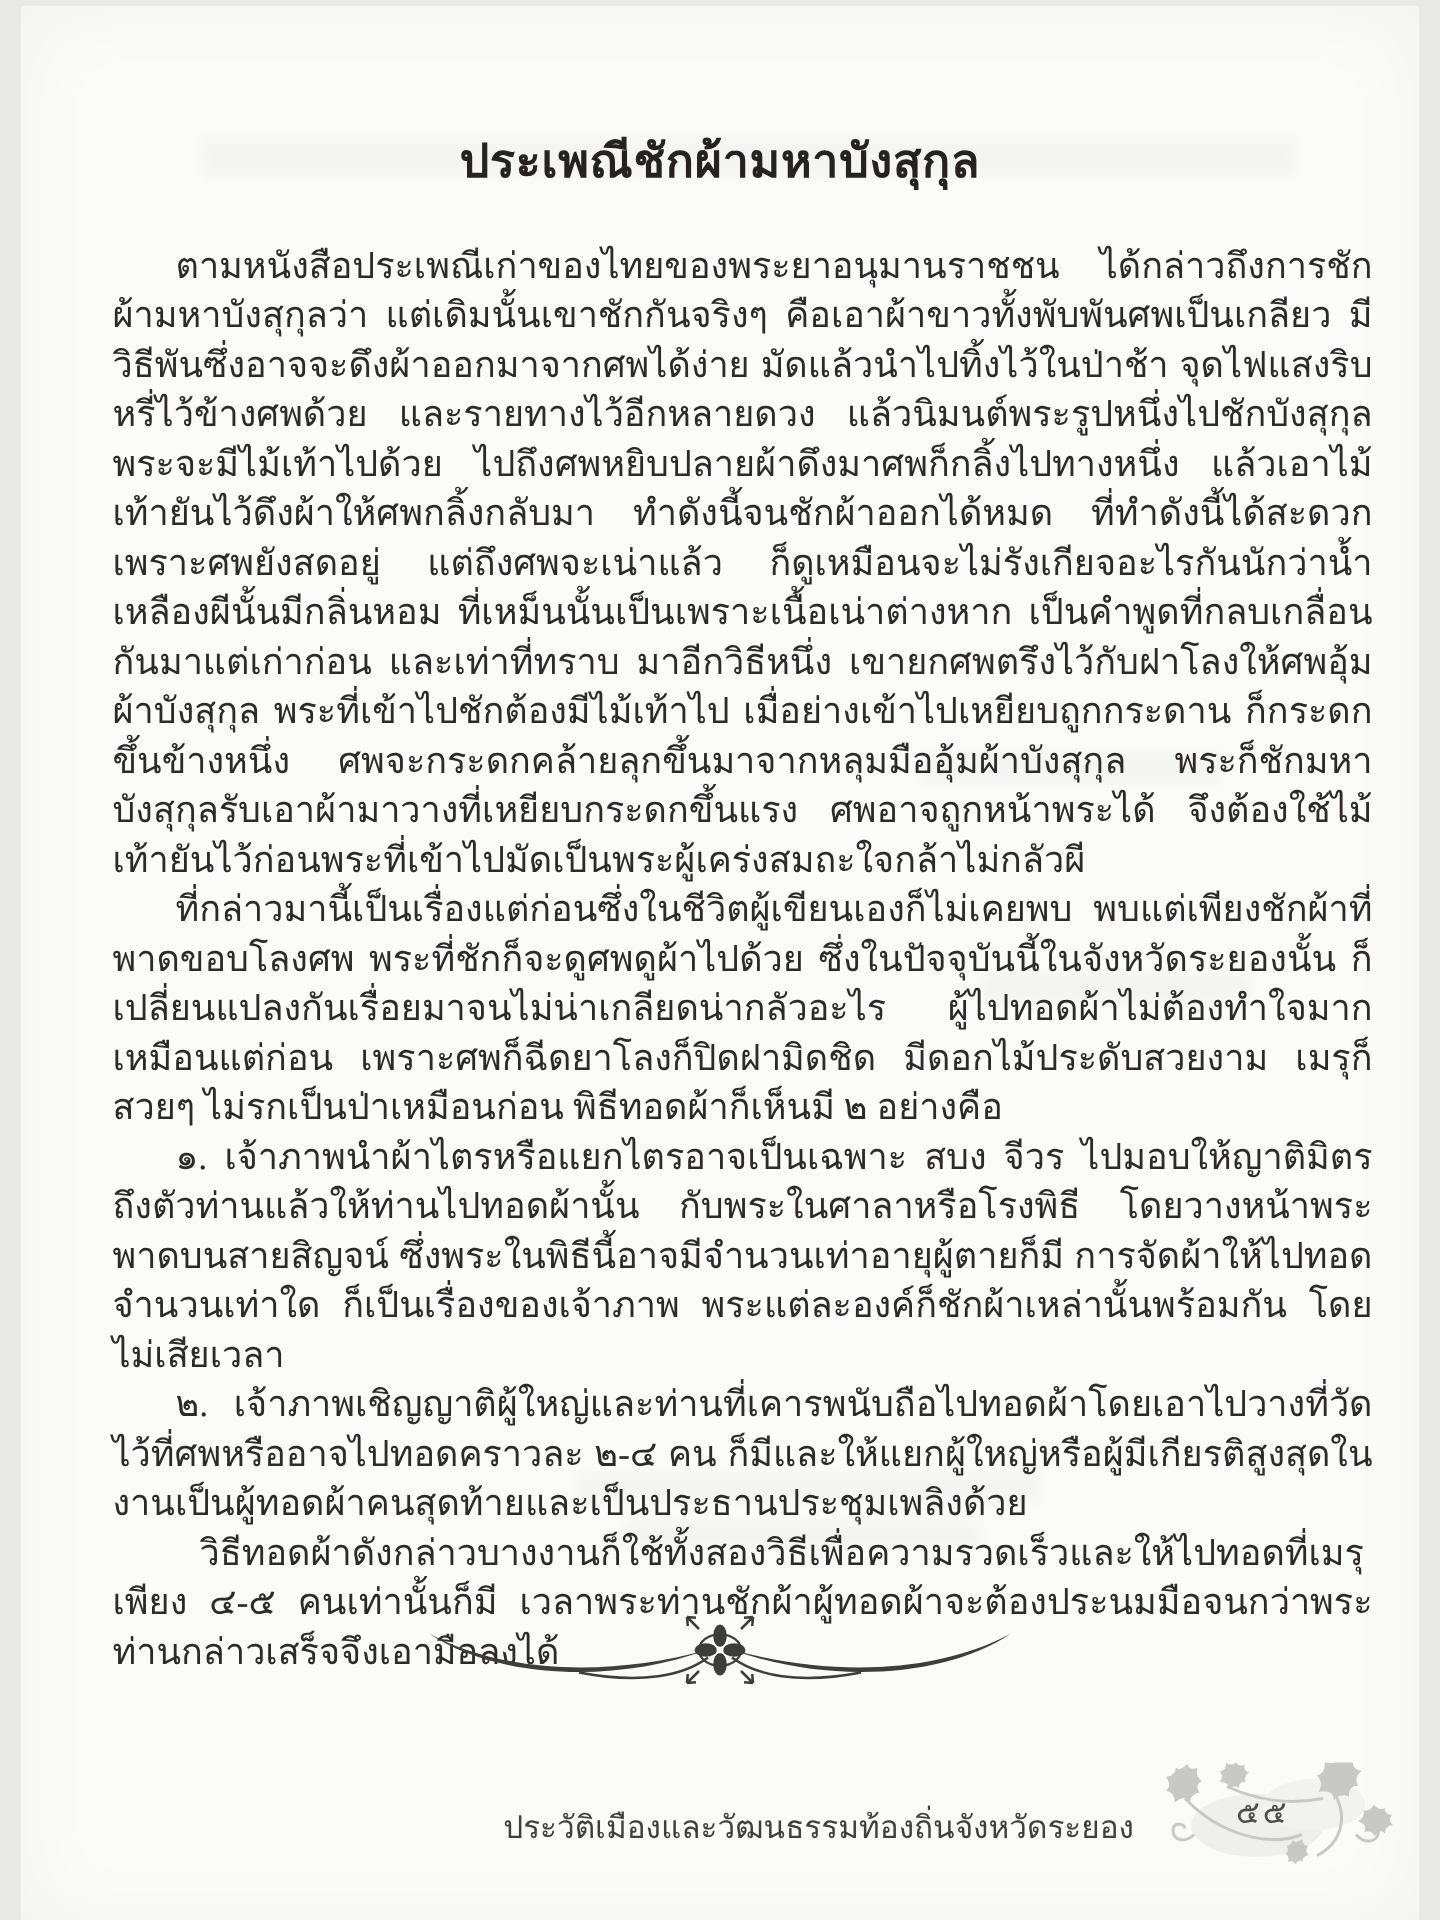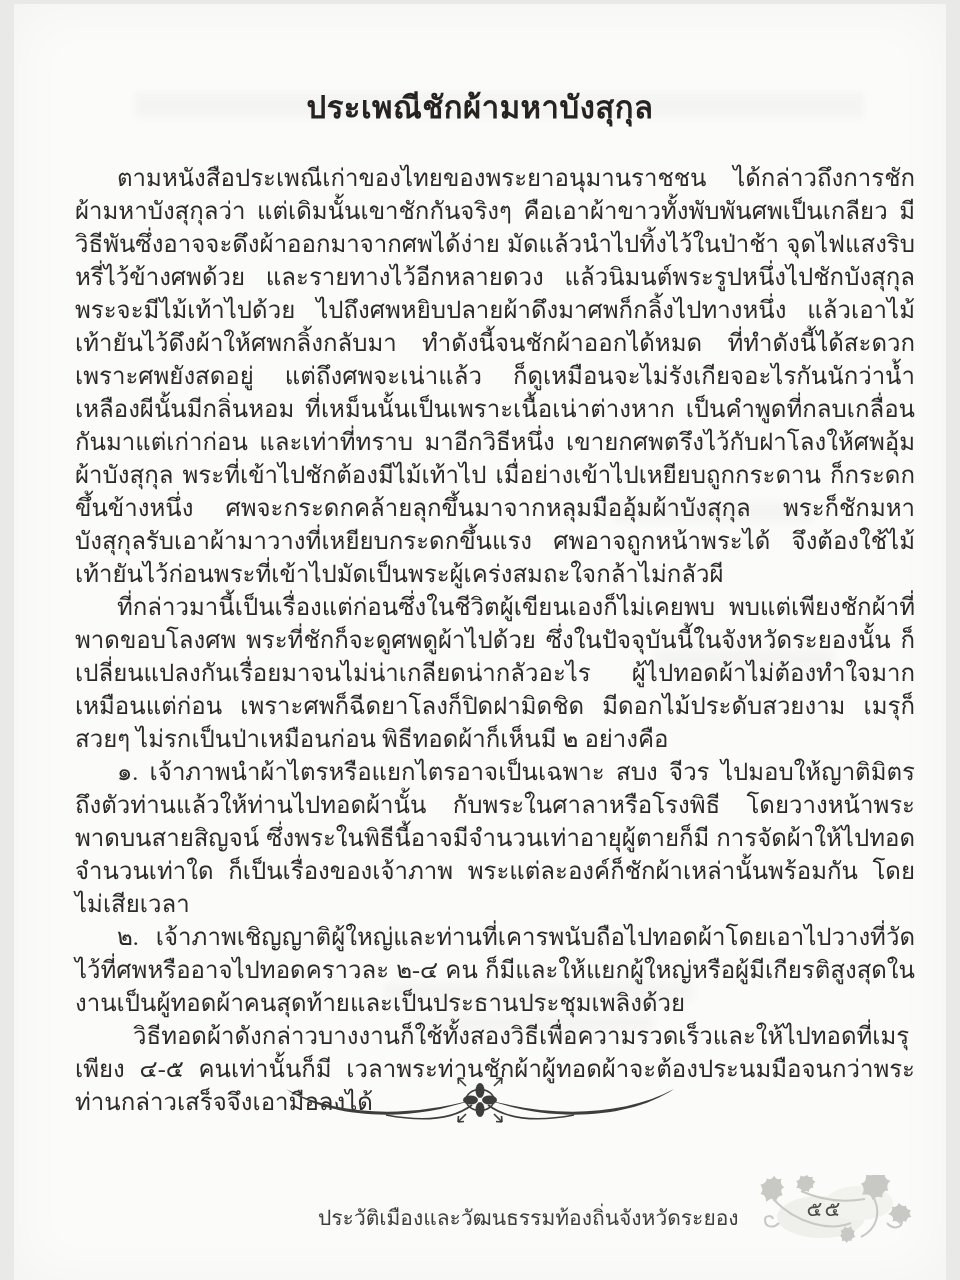--- a/index.html
+++ b/index.html
@@ -54,20 +54,21 @@
     height: 60px;
   }
   .footer {
     position: absolute;
     top: 1168px;
     right: 8px;
     width: 620px;
     height: 78px;
     display: flex;
     align-items: center;
+    justify-content: flex-end;
   }
   .footer-title {
     font-family: "Liberation Sans", "DejaVu Sans", sans-serif;
     font-size: 21px;
     color: #3f3f3d;
     white-space: nowrap;
     margin-right: 4px;
     position: relative;
     top: 6px;
   }

